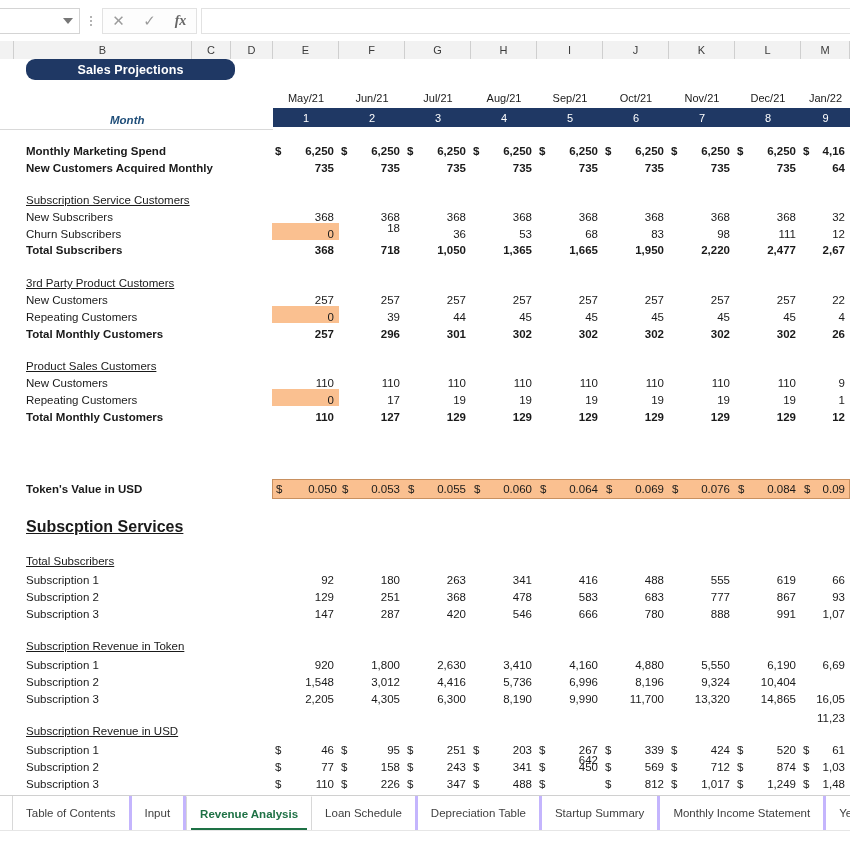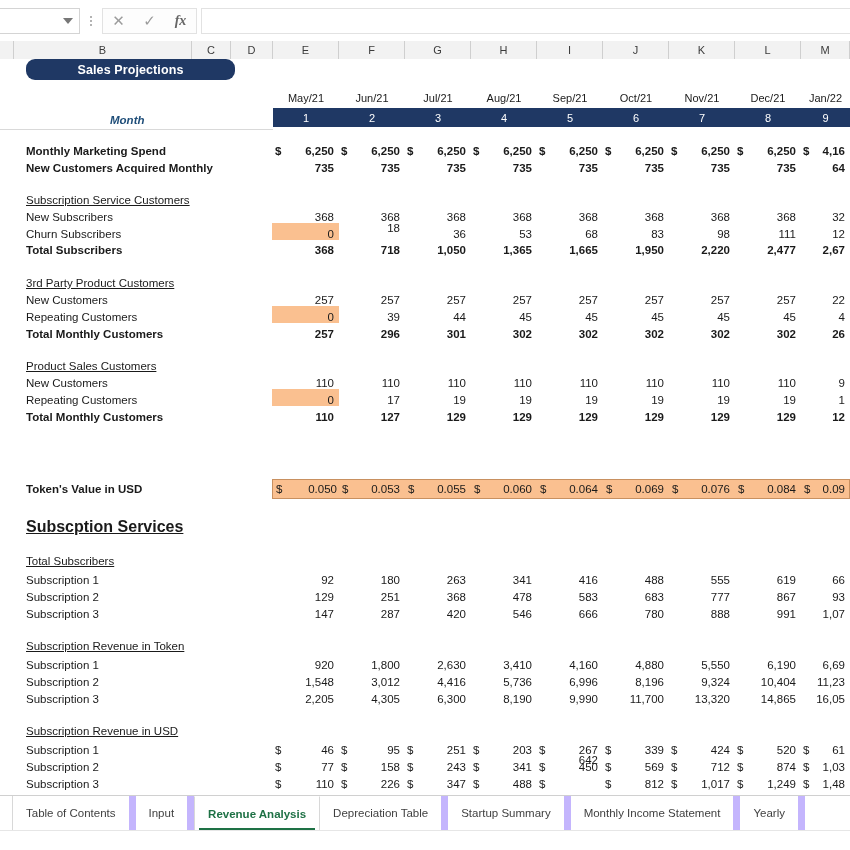--- a/index.html
+++ b/index.html
@@ -128,21 +128,21 @@
   
   .tabbar {
     position: absolute; left: 0; bottom: 0; width: 850px; height: 55px;
     background: #ffffff; border-top: 1px solid #d0d0d0;
   }
   .tabs { position: absolute; top: 0; left: 12px; height: 34px; display: flex; align-items: stretch; }
   .tab {
     position: relative;
     display: flex; align-items: center; padding: 0 13px;
     font-size: 11.5px; color: #3f3f3f;
-    border-right: 7px solid #c4b5fd;
+    border-right: 3px solid #c4b5fd;
     background: #ffffff;
     white-space: nowrap;
   }
   .tab:first-child { border-left: 1px solid #d8d8d8; }
   .tab.active {
     color: #1E7145; font-weight: bold;
     border-left: 1px solid #d8d8d8;
     border-right: 1px solid #d8d8d8;
     border-top: 1px solid #ffffff;
   }
@@ -424,21 +424,21 @@
         <div class="num" style="left:801px; top:601px; width:44px;">6,69</div>
         <div class="lbl" style="left:26px; top:618px;">Subscription 2</div>
         <div class="num" style="left:273px; top:618px; width:61px;">1,548</div>
         <div class="num" style="left:339px; top:618px; width:61px;">3,012</div>
         <div class="num" style="left:405px; top:618px; width:61px;">4,416</div>
         <div class="num" style="left:471px; top:618px; width:61px;">5,736</div>
         <div class="num" style="left:537px; top:618px; width:61px;">6,996</div>
         <div class="num" style="left:603px; top:618px; width:61px;">8,196</div>
         <div class="num" style="left:669px; top:618px; width:61px;">9,324</div>
         <div class="num" style="left:735px; top:618px; width:61px;">10,404</div>
-        <div class="num" style="left:801px; top:618px; width:44px;">11,23</div>
+        <div class="num" style="left:801px; top:654px; width:44px;">11,23</div>
         <div class="lbl" style="left:26px; top:635px;">Subscription 3</div>
         <div class="num" style="left:273px; top:635px; width:61px;">2,205</div>
         <div class="num" style="left:339px; top:635px; width:61px;">4,305</div>
         <div class="num" style="left:405px; top:635px; width:61px;">6,300</div>
         <div class="num" style="left:471px; top:635px; width:61px;">8,190</div>
         <div class="num" style="left:537px; top:635px; width:61px;">9,990</div>
         <div class="num" style="left:603px; top:635px; width:61px;">11,700</div>
         <div class="num" style="left:669px; top:635px; width:61px;">13,320</div>
         <div class="num" style="left:735px; top:635px; width:61px;">14,865</div>
         <div class="num" style="left:801px; top:635px; width:44px;">16,05</div>
@@ -508,20 +508,23 @@
         <div class="tab">
           <span>Table of Contents</span>
         </div>
         <div class="tab">
           <span>Input</span>
         </div>
         <div class="tab active">
           <span>Revenue Analysis</span>
         </div>
         <div class="tab">
+          <span>Loan Schedule</span>
+        </div>
+        <div class="tab">
           <span>Depreciation Table</span>
         </div>
         <div class="tab">
           <span>Startup Summary</span>
         </div>
         <div class="tab">
           <span>Monthly Income Statement</span>
         </div>
         <div class="tab">
           <span>Yearly</span>

